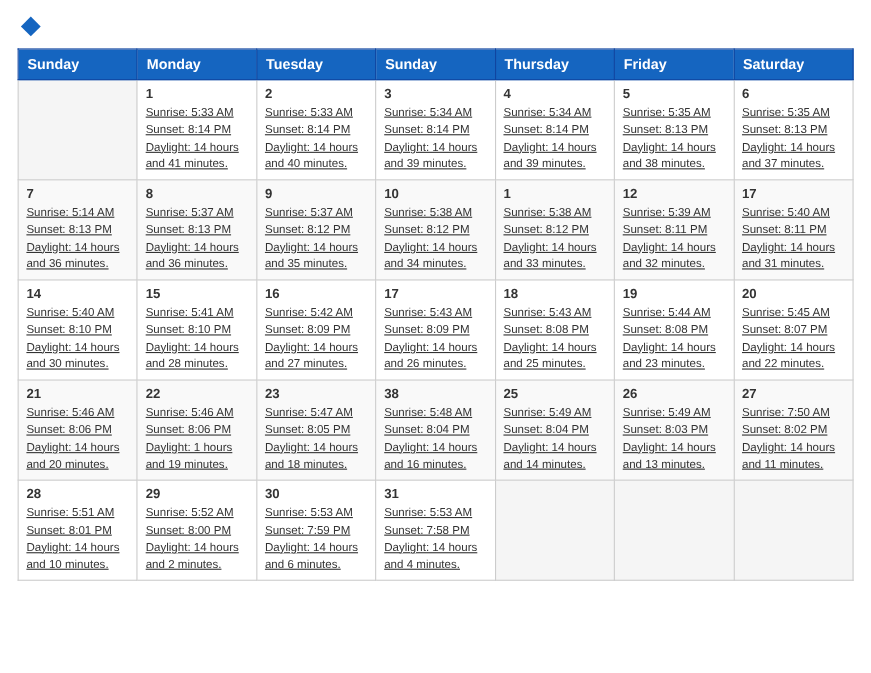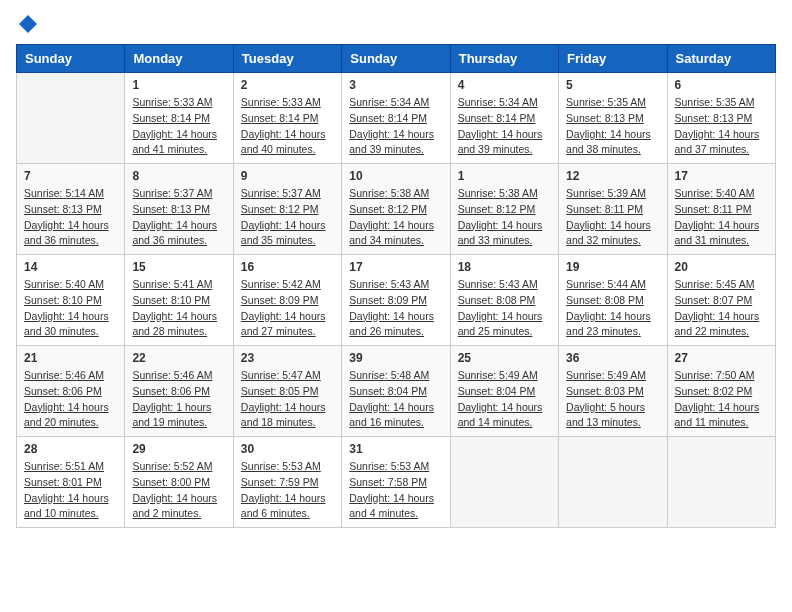--- a/index.html
+++ b/index.html
@@ -307,41 +307,41 @@
         </td>
         <td>
           <div class="day-number">23</div>
           <div class="day-info">
             <div>Sunrise: 5:47 AM</div>
             <div>Sunset: 8:05 PM</div>
             <div>Daylight: 14 hours and 18 minutes.</div>
           </div>
         </td>
         <td>
-          <div class="day-number">39</div>
+          <div class="day-number">38</div>
           <div class="day-info">
             <div>Sunrise: 5:48 AM</div>
             <div>Sunset: 8:04 PM</div>
             <div>Daylight: 14 hours and 16 minutes.</div>
           </div>
         </td>
         <td>
           <div class="day-number">25</div>
           <div class="day-info">
             <div>Sunrise: 5:49 AM</div>
             <div>Sunset: 8:04 PM</div>
             <div>Daylight: 14 hours and 14 minutes.</div>
           </div>
         </td>
         <td>
-          <div class="day-number">36</div>
+          <div class="day-number">26</div>
           <div class="day-info">
             <div>Sunrise: 5:49 AM</div>
             <div>Sunset: 8:03 PM</div>
-            <div>Daylight: 5 hours and 13 minutes.</div>
+            <div>Daylight: 14 hours and 13 minutes.</div>
           </div>
         </td>
         <td>
           <div class="day-number">27</div>
           <div class="day-info">
             <div>Sunrise: 7:50 AM</div>
             <div>Sunset: 8:02 PM</div>
             <div>Daylight: 14 hours and 11 minutes.</div>
           </div>
         </td>

